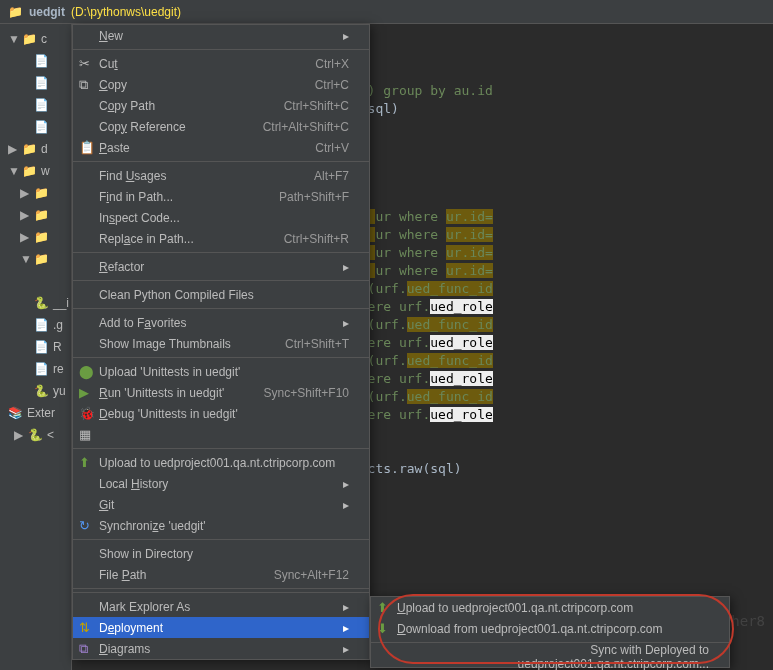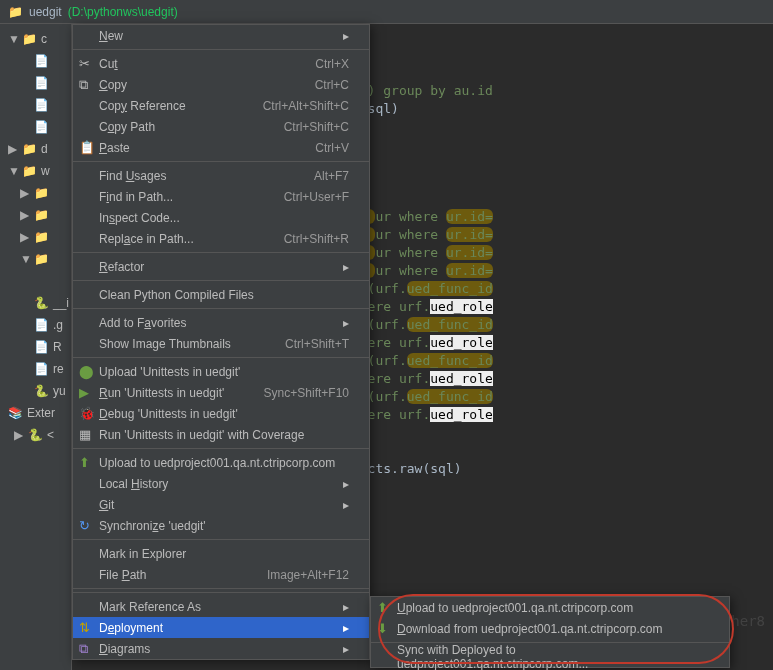--- a/index.html
+++ b/index.html
@@ -15,22 +15,22 @@
 .top-tab {
   background: #3c3f41;
   height: 24px;
   display: flex;
   align-items: center;
   padding: 0 8px;
   gap: 6px;
   border-bottom: 1px solid #555;
 }
 .top-tab .folder-icon { color: #d28b26; }
-.top-tab .name { font-weight: normal; }
-.top-tab .path { color: #22c55e; }
+.top-tab .name { font-weight: bold; }
+.top-tab .path { color: #fde047; }
 .main { display: flex; height: calc(100% - 24px); }
 .sidebar {
   width: 72px;
   background: #3c3f41;
   border-right: 1px solid #555;
   padding: 4px 2px;
 }
 .tree-item {
   display: flex; align-items: center;
   height: 22px;
@@ -49,21 +49,21 @@
   line-height: 18px;
   padding: 4px 6px;
   white-space: pre;
   position: relative;
 }
 .kw { color: #cc7832; }
 .str { color: #6a8759; }
 .fn { color: #ffc66d; }
 .cm { color: #ff5555; }
 .sel { background: #214283; }
-.hl-yellow { background: #6d5b0e; border-radius: 6px; }
+.hl-yellow { background: #6d5b0e; }
 .hl-w { background: #eee; color: #000; }
 .watermark {
   position: absolute;
   bottom: 40px; right: 8px;
   color: rgba(200,200,200,0.15);
   font-size: 14px;
 }
 .ctx-menu {
   position: absolute;
   top: 24px; left: 72px;
@@ -73,20 +73,21 @@
   box-shadow: 2px 2px 10px rgba(0,0,0,.5);
   z-index: 10;
 }
 .ctx-item {
   display: flex;
   align-items: center;
   height: 21px;
   padding: 0 20px 0 26px;
   color: #bbb;
   position: relative;
+  text-align: right;
 }
 .ctx-item.sel { background: #2f65ca; color: #fff; }
 .ctx-item .mi { position: absolute; left: 6px; font-size: 13px; }
 .ctx-item .sc { margin-left: auto; color: #999; }
 .ctx-item .sub { margin-left: auto; }
 .ctx-sep { height: 1px; background: #555; margin: 3px 0; }
 .ctx-item u { text-decoration: underline; }
 .submenu {
   position: absolute;
   top: 596px; left: 370px;
@@ -241,40 +242,40 @@
       <span class="mi">✂</span>
       <span>Cu<u>t</u></span>
       <span class="sc">Ctrl+X</span>
     </div>
   <div class="ctx-item">
       <span class="mi">⧉</span>
       <span><u>C</u>opy</span>
       <span class="sc">Ctrl+C</span>
     </div>
   <div class="ctx-item">
+      <span>C<u>o</u>py Path</span>
+      <span class="sc">Ctrl+Shift+C</span>
+    </div>
+  <div class="ctx-item">
       <span>Cop<u>y</u> Reference</span>
       <span class="sc">Ctrl+Alt+Shift+C</span>
-    </div>
-  <div class="ctx-item">
-      <span>C<u>o</u>py Path</span>
-      <span class="sc">Ctrl+Shift+C</span>
     </div>
   <div class="ctx-item">
       <span class="mi">📋</span>
       <span><u>P</u>aste</span>
       <span class="sc">Ctrl+V</span>
     </div>
   <div class="ctx-sep"></div>
   <div class="ctx-item">
       <span>Find <u>U</u>sages</span>
       <span class="sc">Alt+F7</span>
     </div>
   <div class="ctx-item">
       <span>F<u>i</u>nd in Path...</span>
-      <span class="sc">Ctrl+User+F</span>
+      <span class="sc">Path+Shift+F</span>
     </div>
   <div class="ctx-item">
       <span>In<u>s</u>pect Code...</span>
     </div>
   <div class="ctx-item">
       <span>Repl<u>a</u>ce in Path...</span>
       <span class="sc">Ctrl+Shift+R</span>
     </div>
   <div class="ctx-sep"></div>
   <div class="ctx-item">
@@ -303,51 +304,50 @@
       <span class="mi" style="color:#6a9c42">▶</span>
       <span><u>R</u>un 'Unittests in uedgit'</span>
       <span class="sc">Sync+Shift+F10</span>
     </div>
   <div class="ctx-item">
       <span class="mi" style="color:#6a9c42">🐞</span>
       <span><u>D</u>ebug 'Unittests in uedgit'</span>
     </div>
   <div class="ctx-item">
       <span class="mi">▦</span>
-      <span>Run 'Unittests in uedgit' with Coverage</span>
     </div>
   <div class="ctx-sep"></div>
   <div class="ctx-item">
       <span class="mi" style="color:#6a9c42">⬆</span>
       <span>Upload to uedproject001.qa.nt.ctripcorp.com</span>
     </div>
   <div class="ctx-item">
       <span>Local <u>H</u>istory</span>
       <span class="sub">▸</span>
     </div>
   <div class="ctx-item">
       <span><u>G</u>it</span>
       <span class="sub">▸</span>
     </div>
   <div class="ctx-item">
       <span class="mi" style="color:#5394ec">↻</span>
       <span>Synchroni<u>z</u>e 'uedgit'</span>
     </div>
   <div class="ctx-sep"></div>
   <div class="ctx-item">
-      <span>Mark in Explorer</span>
+      <span>Show in Directory</span>
     </div>
   <div class="ctx-item">
       <span>File <u>P</u>ath</span>
-      <span class="sc">Image+Alt+F12</span>
-    </div>
-  <div class="ctx-sep"></div>
-  <div class="ctx-sep"></div>
-  <div class="ctx-item">
-      <span>Mark Reference As</span>
+      <span class="sc">Sync+Alt+F12</span>
+    </div>
+  <div class="ctx-sep"></div>
+  <div class="ctx-sep"></div>
+  <div class="ctx-item">
+      <span>Mark Explorer As</span>
       <span class="sub">▸</span>
     </div>
   <div class="ctx-item sel">
       <span class="mi" style="color:#c4a000">⇅</span>
       <span>D<u>e</u>ployment</span>
       <span class="sub">▸</span>
     </div>
   <div class="ctx-item">
       <span class="mi" style="color:#a080d0">⧉</span>
       <span><u>D</u>iagrams</span>

